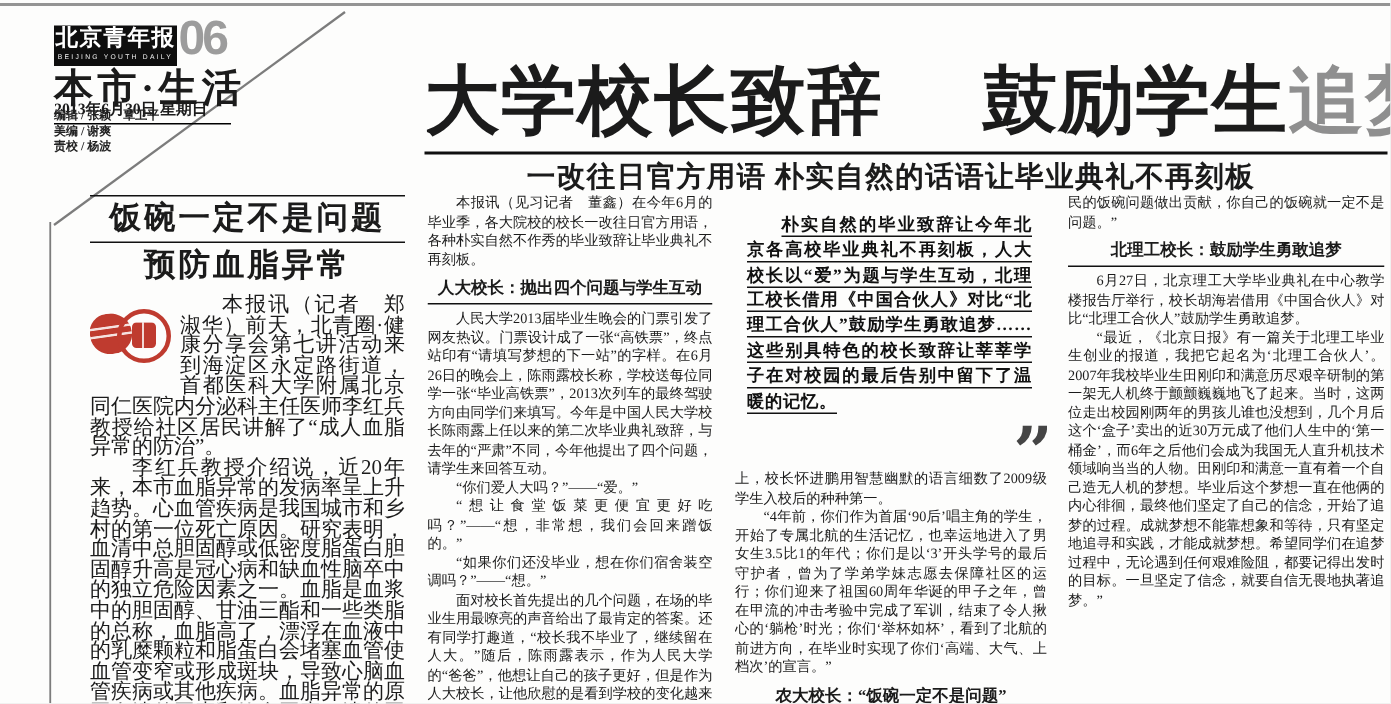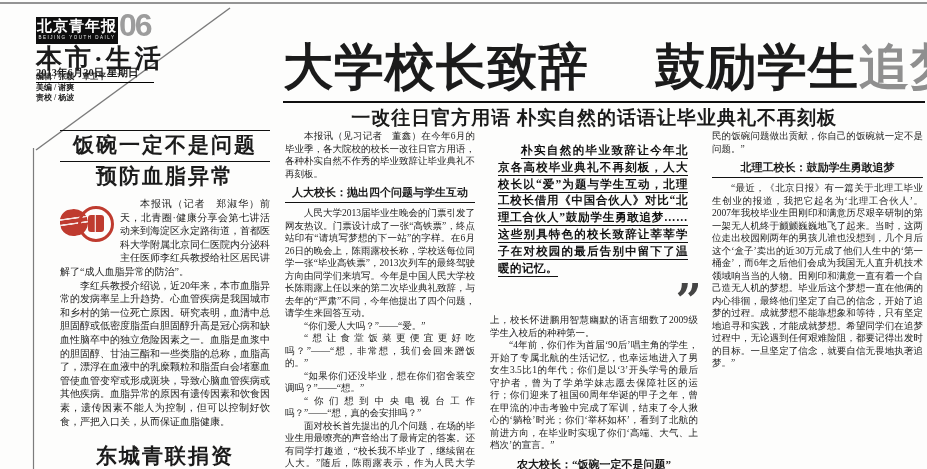--- a/index.html
+++ b/index.html
@@ -45,21 +45,21 @@
   .seal-a{position:absolute;left:0;top:8px;width:28px;height:27px;background:#bf3b2f;
           border-radius:46% 54% 50% 50%;transform:rotate(-8deg);
           background-image:linear-gradient(0deg,transparent 42%,rgba(255,255,255,.85) 44%,rgba(255,255,255,.85) 48%,transparent 50%,transparent 62%,rgba(255,255,255,.85) 64%,rgba(255,255,255,.85) 68%,transparent 70%);}
   .seal-b{position:absolute;right:0;top:5px;width:30px;height:30px;border:3px solid #bf3b2f;
           border-radius:50%;}
   .seal-b::before{content:"";position:absolute;left:7px;top:6px;width:16px;height:17px;
           background:#bf3b2f;border-radius:3px;
           background-image:linear-gradient(90deg,#bf3b2f 40%,rgba(255,255,255,.8) 42%,rgba(255,255,255,.8) 50%,#bf3b2f 52%);}
   
   .para{margin:0;font-size:9.5px;line-height:12.5px;text-align:justify;text-indent:2em;}
-  .sidebar .para{font-size:10px;line-height:13.6px;}
+  .sidebar .para{font-size:14px;line-height:13.6px;}
   .noind{text-indent:0;}
   .sec-h{text-align:center;font-weight:bold;font-size:11px;line-height:13px;
          border-bottom:1.2px solid #111;padding-bottom:3px;margin:6px 0 4px;}
   
   .quote{position:relative;margin:4px 0 8px -26px;padding:8px 10px 16px 34px;min-height:148px;}
   .qtext{font-weight:bold;font-size:11.5px;line-height:16.8px;text-align:justify;text-indent:2em;
          letter-spacing:.5px;color:#111;text-decoration:underline;text-underline-offset:3.5px;
          text-decoration-thickness:1px;}
   .q{position:absolute;font-weight:bold;font-size:46px;color:#454545;line-height:30px;
      font-family:"DejaVu Serif",serif;}
@@ -113,36 +113,36 @@
     </div>
   </div>
 
   <div class="col col1">
     <p class="para">本报讯（见习记者　董鑫）在今年6月的毕业季，各大院校的校长一改往日官方用语，各种朴实自然不作秀的毕业致辞让毕业典礼不再刻板。</p>
     <div class="sec-h">人大校长：抛出四个问题与学生互动</div>
     <p class="para">人民大学2013届毕业生晚会的门票引发了网友热议。门票设计成了一张“高铁票”，终点站印有“请填写梦想的下一站”的字样。在6月26日的晚会上，陈雨露校长称，学校送每位同学一张“毕业高铁票”，2013次列车的最终驾驶方向由同学们来填写。今年是中国人民大学校长陈雨露上任以来的第二次毕业典礼致辞，与去年的“严肃”不同，今年他提出了四个问题，请学生来回答互动。</p>
     <p class="para">“你们爱人大吗？”——“爱。”</p>
     <p class="para">“想让食堂饭菜更便宜更好吃吗？”——“想，非常想，我们会回来蹭饭的。”</p>
     <p class="para">“如果你们还没毕业，想在你们宿舍装空调吗？”——“想。”</p>
-    <p class="para">“你们想到中央电视台工作吗？”——“想，真的会安排吗？”</p>
     <p class="para">面对校长首先提出的几个问题，在场的毕业生用最嘹亮的声音给出了最肯定的答案。还有同学打趣道，“校长我不毕业了，继续留在人大。”随后，陈雨露表示，作为人民大学的“爸爸”，他想让自己的孩子更好，但是作为人大校长，让他欣慰的是看到学校的变化越来越好。</p>
 
   </div>
 
   <div class="col col2">
     <div class="quote">
 
       <div class="qtext">朴实自然的毕业致辞让今年北京各高校毕业典礼不再刻板，人大校长以“爱”为题与学生互动，北理工校长借用《中国合伙人》对比“北理工合伙人”鼓励学生勇敢追梦……这些别具特色的校长致辞让莘莘学子在对校园的最后告别中留下了温暖的记忆。</div>
       <span class="q close">”</span>
     </div>
     <p class="para noind">上，校长怀进鹏用智慧幽默的语言细数了2009级学生入校后的种种第一。</p>
     <p class="para">“4年前，你们作为首届‘90后’唱主角的学生，开始了专属北航的生活记忆，也幸运地进入了男女生3.5比1的年代；你们是以‘3’开头学号的最后守护者，曾为了学弟学妹志愿去保障社区的运行；你们迎来了祖国60周年华诞的甲子之年，曾在甲流的冲击考验中完成了军训，结束了令人揪心的‘躺枪’时光；你们‘举杯如杯’，看到了北航的前进方向，在毕业时实现了你们‘高端、大气、上档次’的宣言。”</p>
     <div class="sec-h">农大校长：“饭碗一定不是问题”</div>
 
   </div>
 
   <div class="col col3">
     <p class="para noind">民的饭碗问题做出贡献，你自己的饭碗就一定不是问题。”</p>
     <div class="sec-h">北理工校长：鼓励学生勇敢追梦</div>
+    <p class="para">6月27日，北京理工大学毕业典礼在中心教学楼报告厅举行，校长胡海岩借用《中国合伙人》对比“北理工合伙人”鼓励学生勇敢追梦。</p>
     <p class="para">“最近，《北京日报》有一篇关于北理工毕业生创业的报道，我把它起名为‘北理工合伙人’。2007年我校毕业生田刚印和满意历尽艰辛研制的第一架无人机终于颤颤巍巍地飞了起来。当时，这两位走出校园刚两年的男孩儿谁也没想到，几个月后这个‘盒子’卖出的近30万元成了他们人生中的‘第一桶金’，而6年之后他们会成为我国无人直升机技术领域响当当的人物。田刚印和满意一直有着一个自己造无人机的梦想。毕业后这个梦想一直在他俩的内心徘徊，最终他们坚定了自己的信念，开始了追梦的过程。成就梦想不能靠想象和等待，只有坚定地追寻和实践，才能成就梦想。希望同学们在追梦过程中，无论遇到任何艰难险阻，都要记得出发时的目标。一旦坚定了信念，就要自信无畏地执著追梦。”</p>
   </div>
 
 </div>
 
 </body></html>

